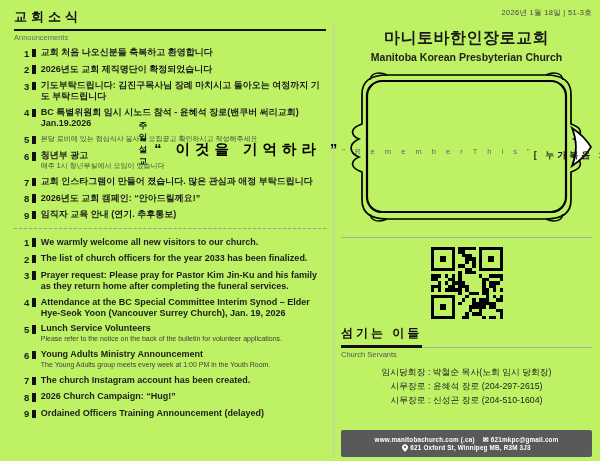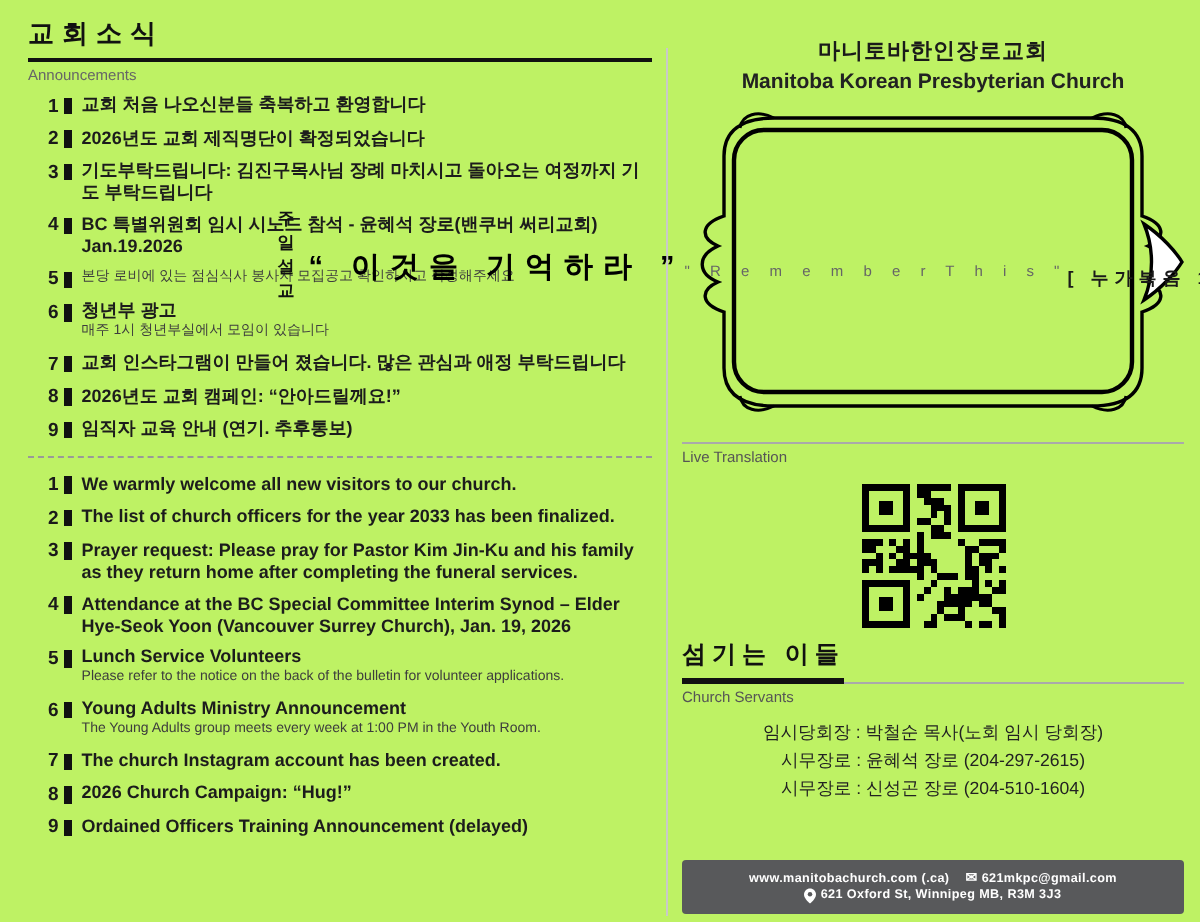--- a/index.html
+++ b/index.html
@@ -21,21 +21,21 @@
   .num { font-weight:bold; font-size:9.5px; }
   .marker { display:inline-block; width:3.5px; height:8.5px; background:#111; margin:0 5px 0 3px; }
   .item-body { flex:1; }
   .item-text { display:block; font-size:9px; font-weight:bold; line-height:1.22; color:#1c1c1c; }
   .item-sub { display:block; font-size:7px; font-weight:normal; color:#3d3d3d; line-height:1.25; margin-top:1px; }
   .dash-div { border-top:1px dashed #999; margin:7px 0 8px 0; }
 
   
   .right-col { position:absolute; left:341px; top:8px; width:251px; }
   .date-line { text-align:right; font-size:7.5px; color:#444; letter-spacing:0.3px; }
-  .church-ko { text-align:center; font-size:11px; font-weight:bold; margin-top:10px; letter-spacing:0.5px; }
+  .church-ko { text-align:center; font-size:16px; font-weight:bold; margin-top:10px; letter-spacing:0.5px; }
   .church-en { text-align:center; font-size:10.5px; font-weight:bold; color:#222; margin-top:2px; }
 
   .sermon-wrap { position:relative; width:251px; height:152px; margin-top:9px; }
   .sermon-frame { position:absolute; inset:0; width:100%; height:100%; }
   .sermon-content { position:absolute; inset:0; display:flex; flex-direction:row; align-items:center; justify-content:center; text-align:center; padding:16px 30px 14px; }
   .sermon-label { font-size:8.5px; font-weight:bold; letter-spacing:7px; color:#111; margin-bottom:11px; }
   .sermon-title { font-size:14.5px; font-weight:bold; letter-spacing:5px; color:#000; white-space:nowrap; }
   .sermon-title-en { font-size:7.5px; letter-spacing:4px; color:#666; margin-top:4px; white-space:nowrap; }
   .scripture-ko { font-size:9px; font-weight:bold; letter-spacing:3px; margin-top:12px; white-space:nowrap; }
   .scripture-en { font-size:6.5px; color:#555; letter-spacing:2px; margin-top:2px; white-space:nowrap; }
@@ -270,20 +270,21 @@
           </span>
           <span class="item-body">
             <span class="item-text">Ordained Officers Training Announcement (delayed)</span>
 
           </span>
         </div>
       </div>
   </div>
 
   <div class="right-col">
+    <div class="date-line">2026년 1월 18일 | 51-3호</div>
     <div class="church-ko">마니토바한인장로교회</div>
     <div class="church-en">Manitoba Korean Presbyterian Church</div>
 
     <div class="sermon-wrap">
       <svg class="sermon-frame" viewBox="0 0 251 152" fill="none" stroke="#000">
 
         <rect x="26" y="9" width="199" height="131" rx="15" stroke-width="2.2"></rect>
 
         <path stroke-width="1.7" d="M46,3
           C30,3 21,9 21,22
@@ -305,21 +306,20 @@
         <div class="sermon-title">“ 이것을  기억하라 ”</div>
         <div class="sermon-title-en">" R e m e m b e r   T h i s "</div>
         <div class="scripture-ko">[ 누가복음  16:19 - 26 ]</div>
         <div class="scripture-en">[ L u k e  16:19 - 26 ]</div>
         <div class="pastor">정철교  목사</div>
       </div>
     </div>
 
     <div class="rsec">
       <div class="rsec-rule"></div>
-      <div class="rsec-sub">Live Translation</div>
       <div class="qr-box">
           <svg viewBox="0 0 84 84" width="72" height="72" shape-rendering="crispEdges" fill="#000">
             <rect x="32" y="0" width="4" height="4"></rect>
             <rect x="36" y="0" width="4" height="4"></rect>
             <rect x="40" y="0" width="4" height="4"></rect>
             <rect x="44" y="0" width="4" height="4"></rect>
             <rect x="48" y="0" width="4" height="4"></rect>
             <rect x="32" y="4" width="4" height="4"></rect>
             <rect x="36" y="4" width="4" height="4"></rect>
             <rect x="36" y="8" width="4" height="4"></rect>

